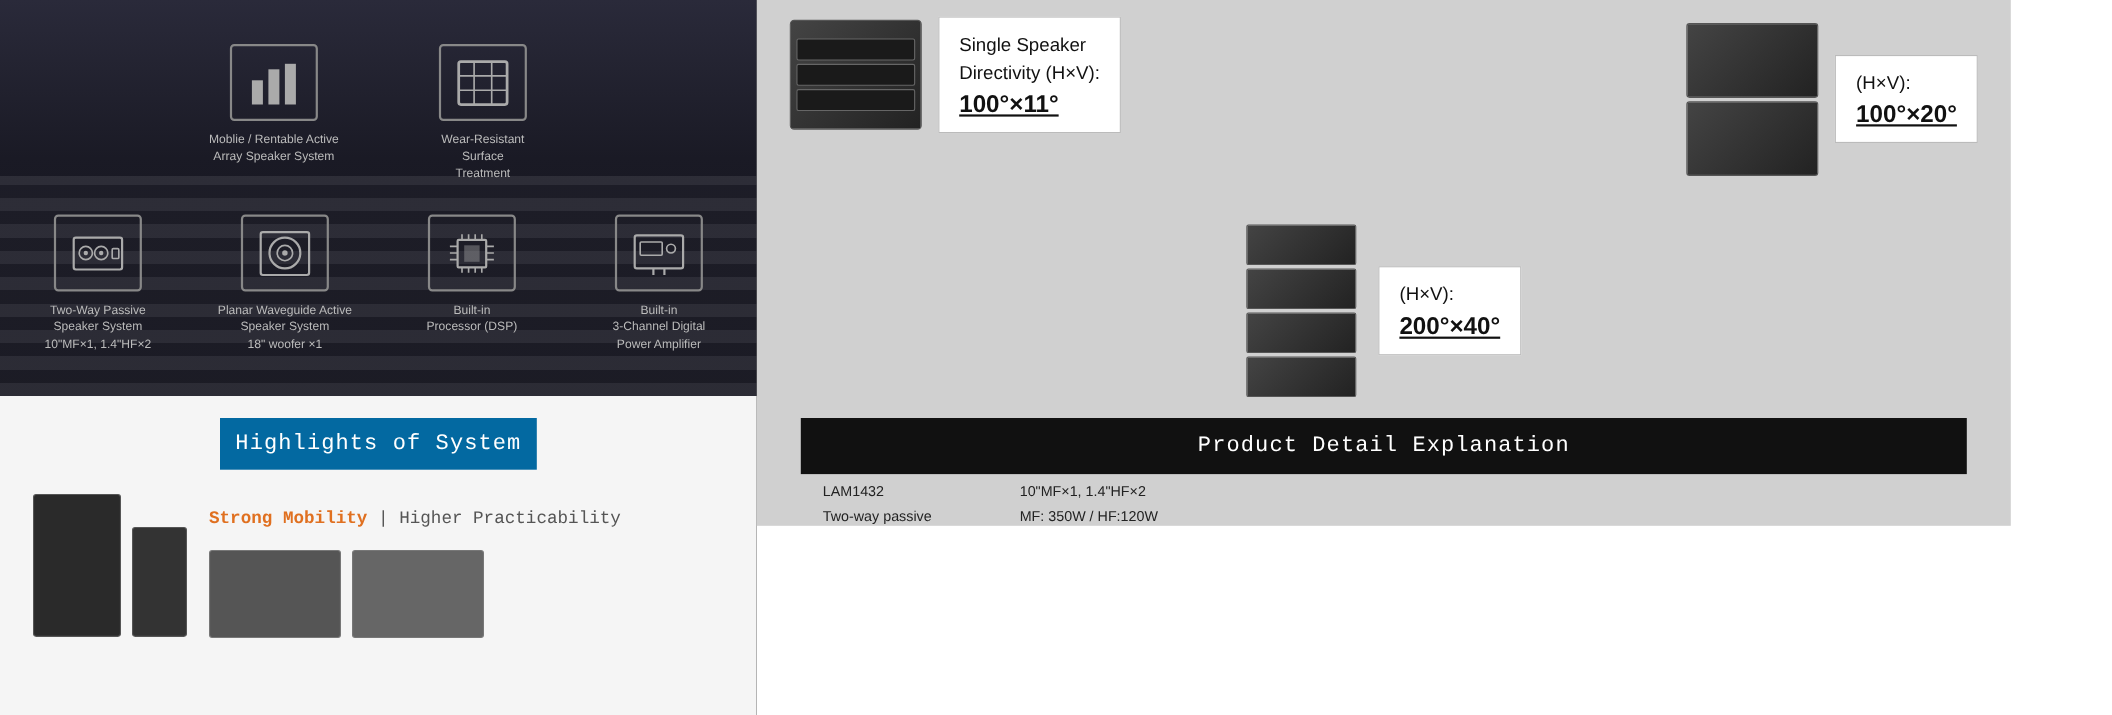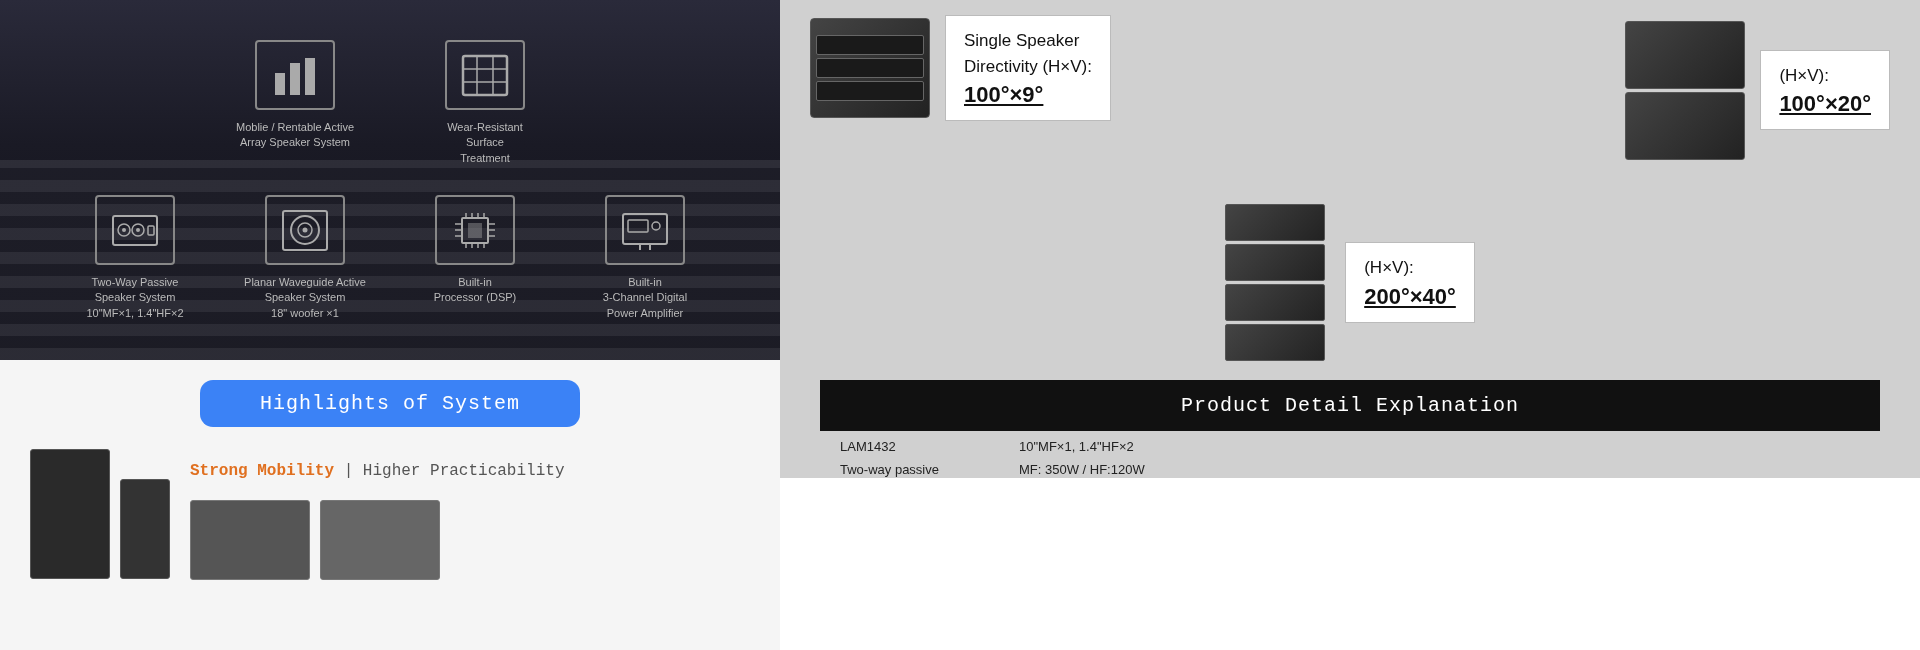--- a/index.html
+++ b/index.html
@@ -6,21 +6,21 @@
     body {
       width: 1920px;
       height: 650px;
       overflow: hidden;
       font-family: 'Courier New', Courier, monospace;
       display: flex;
     }
 
     
     .left-panel {
-      width: 780px;
+      width: 688px;
       height: 650px;
       background: #1a1a1a;
       position: relative;
       overflow: hidden;
       flex-shrink: 0;
     }
 
     .theater-bg {
       position: absolute;
       top: 0; left: 0;
@@ -95,29 +95,28 @@
     
     .bottom-left {
       position: absolute;
       bottom: 0;
       width: 100%;
       height: 290px;
       background: #f5f5f5;
     }
 
     .highlights-banner {
-      background: #3b82f6;
+      background: #0369a1;
       color: #fff;
       text-align: center;
       padding: 12px 0;
       font-size: 20px;
       font-family: 'Courier New', monospace;
       letter-spacing: 1px;
       margin: 20px 200px 0 200px;
-      border-radius: 13px;
     }
 
     .highlights-content {
       display: flex;
       padding: 20px 30px;
       gap: 20px;
       align-items: center;
     }
 
     .speaker-images {
@@ -308,21 +307,21 @@
     <div style="display:flex; align-items:center; gap:15px;">
 
       <div style="width:120px; height:100px; background:linear-gradient(135deg,#444,#222); border-radius:4px; border:1px solid #555; display:flex; flex-direction:column; gap:3px; padding:5px; justify-content:center;">
         <div style="height:20px; background:#1a1a1a; border-radius:2px; border:1px solid #666;"></div>
         <div style="height:20px; background:#1a1a1a; border-radius:2px; border:1px solid #666;"></div>
         <div style="height:20px; background:#1a1a1a; border-radius:2px; border:1px solid #666;"></div>
       </div>
 
       <div class="card-block">
         <div class="card-title">Single Speaker<br>Directivity (H×V):</div>
-        <div class="card-value">100°×9°</div>
+        <div class="card-value">100°×11°</div>
       </div>
     </div>
 
     <div style="flex:1;"></div>
 
     <div style="display:flex; align-items:center; gap:15px;">
 
       <div style="width:120px; height:150px; display:flex; flex-direction:column; gap:3px; justify-content:center;">
         <div style="height:68px; background:linear-gradient(135deg,#444,#222); border-radius:3px; border:1px solid #555;"></div>
         <div style="height:68px; background:linear-gradient(135deg,#444,#222); border-radius:3px; border:1px solid #555;"></div>

